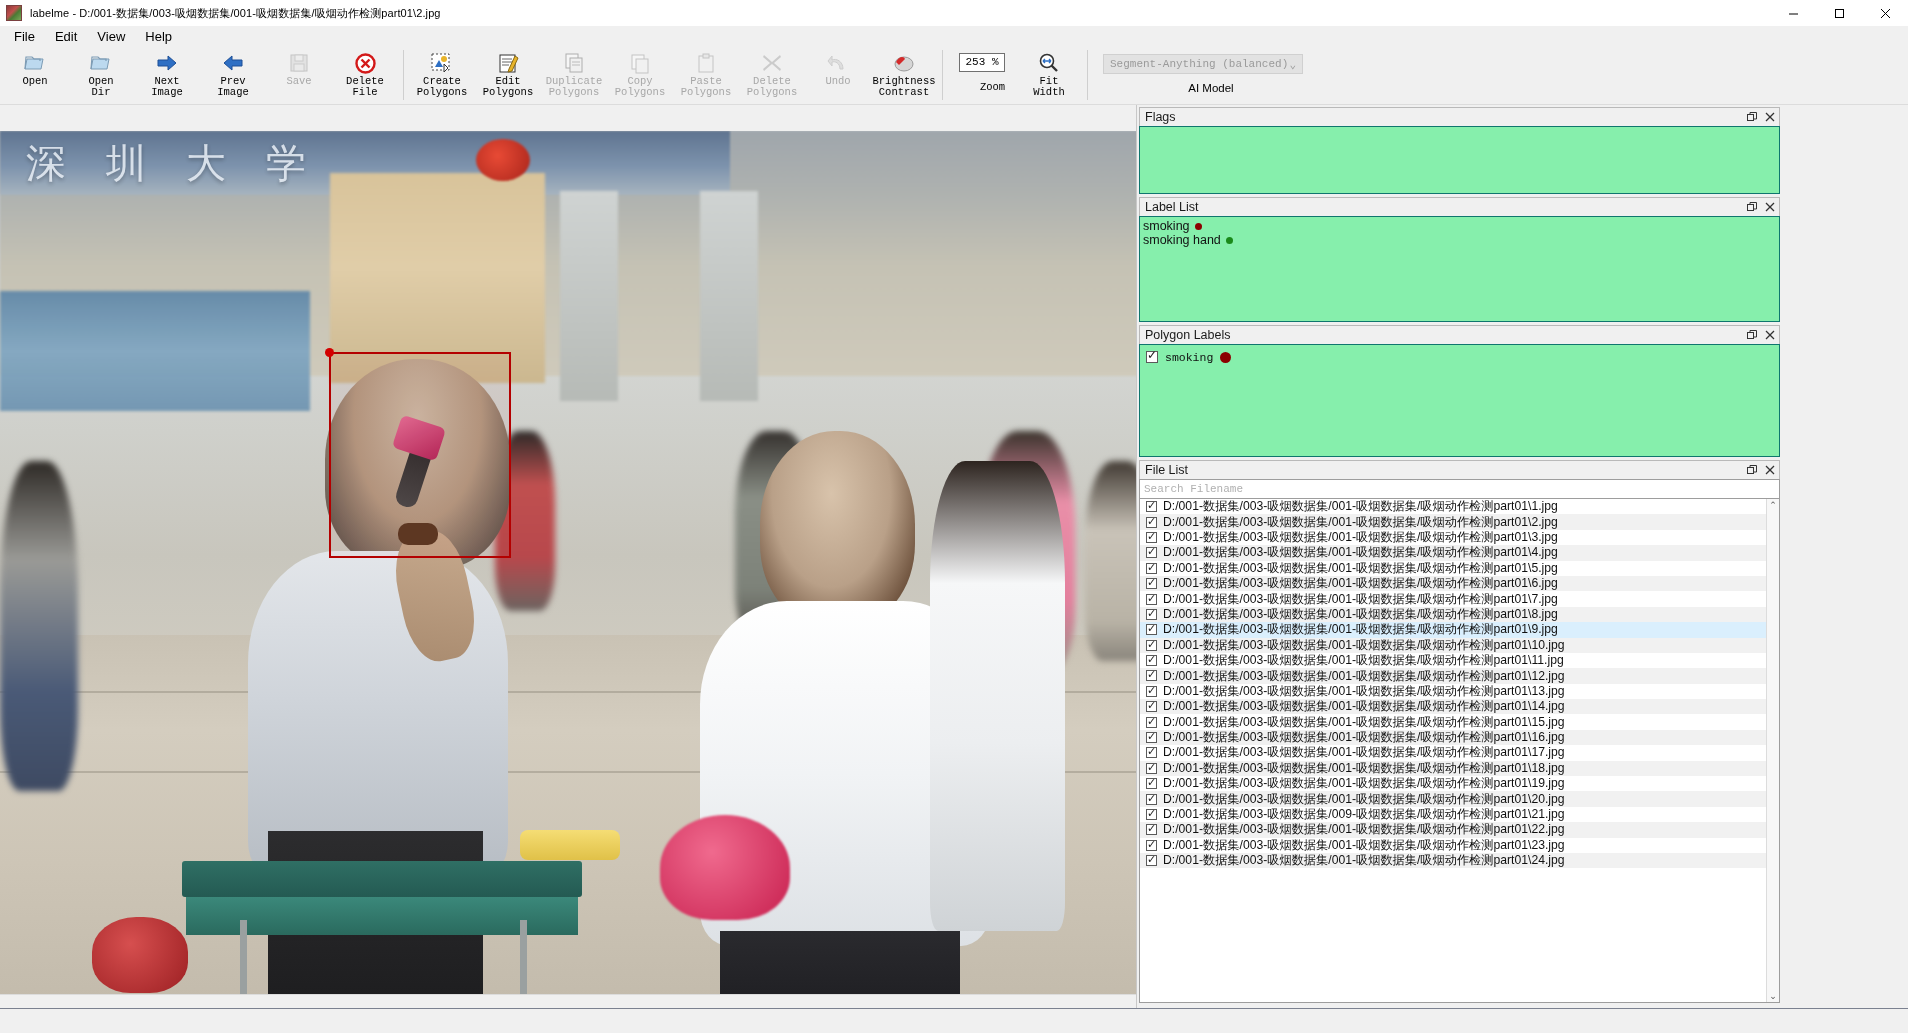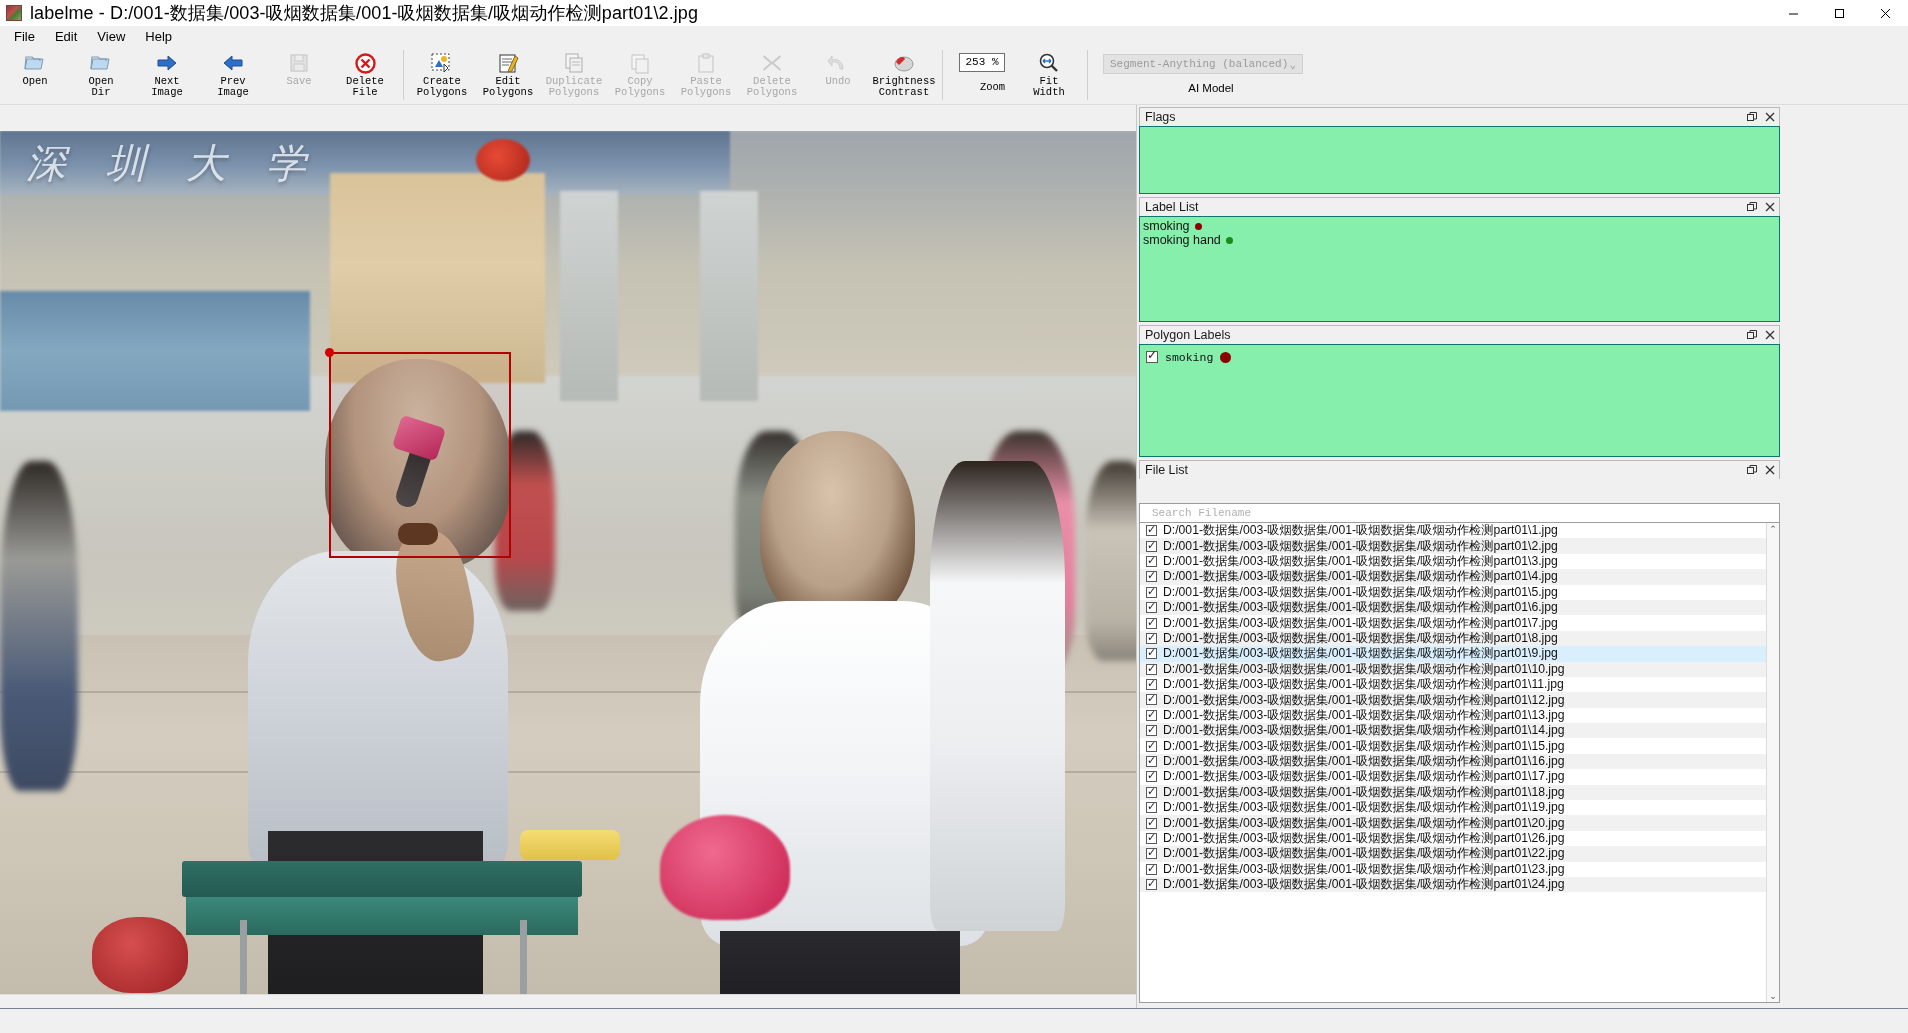--- a/index.html
+++ b/index.html
@@ -19,21 +19,21 @@
     display: flex; align-items: center;
     position: relative;
   }
   .app-icon {
     width: 16px; height: 16px; margin-left: 6px; margin-right: 8px;
     background: linear-gradient(135deg,#8e3a3a 0%,#c0504d 40%,#4a7a34 60%,#7aa85a 100%);
     border: 1px solid #7a4040;
     flex: 0 0 auto;
   }
   .title-text {
-    font-size: 18px; color: #000; white-space: nowrap;
+    font-size: 11px; color: #000; white-space: nowrap;
     letter-spacing: 0.1px;
   }
   .win-controls {
     position: absolute; right: 0; top: 0; height: 26px;
     display: flex; align-items: center;
   }
   .win-btn {
     width: 46px; height: 26px;
     display: flex; align-items: center; justify-content: center;
     font-size: 13px; color: #000;
@@ -122,21 +122,20 @@
     top: 105px; left: 0;
     width: 1908px; height: 903px;
     display: flex;
   }
   .canvas-wrap {
     width: 1137px; height: 903px;
     background: #ef4444;
     position: relative;
     overflow: hidden;
     border-right: 1px solid #c8c8c8;
-    font-style: italic;
   }
   .canvas-pad {
     position: absolute; top: 0; left: 0; right: 0; bottom: 0;
     background: #f0f0f0;
   }
   .photo {
     position: absolute;
     left: 0; top: 26px;
     width: 1258px; height: 884px;
     overflow: hidden;
@@ -218,21 +217,21 @@
     left: 0px; top: -4px;
     font-size: 12px; color: #222; line-height: 14px;
   }
   .bigdot { width: 11px; height: 11px; border-radius: 50%; }
 
   
   #filelist-panel { flex: 1; display: flex; flex-direction: column; }
   .search-box {
     height: 19px; background: #fff;
     border: 1px solid #9d9d9d; border-bottom: none;
-    display: flex; align-items: center; padding-left: 12px; margin-top: 24px;
+    display: flex; align-items: center; padding-left: 4px;
   }
   .search-box span {
     font-family: "Liberation Mono", monospace;
     font-size: 11px; color: #b0b0b0;
   }
   .file-body {
     flex: 1;
     background: #fff;
     border: 1px solid #9d9d9d;
     position: relative;
@@ -769,21 +768,21 @@
             <div class="file-row">
               <span class="chk"></span>
               <span>D:/001-数据集/003-吸烟数据集/001-吸烟数据集/吸烟动作检测part01\19.jpg</span>
             </div>
             <div class="file-row alt">
               <span class="chk"></span>
               <span>D:/001-数据集/003-吸烟数据集/001-吸烟数据集/吸烟动作检测part01\20.jpg</span>
             </div>
             <div class="file-row">
               <span class="chk"></span>
-              <span>D:/001-数据集/003-吸烟数据集/001-吸烟数据集/吸烟动作检测part01\26.jpg</span>
+              <span>D:/001-数据集/003-吸烟数据集/009-吸烟数据集/吸烟动作检测part01\21.jpg</span>
             </div>
             <div class="file-row alt">
               <span class="chk"></span>
               <span>D:/001-数据集/003-吸烟数据集/001-吸烟数据集/吸烟动作检测part01\22.jpg</span>
             </div>
             <div class="file-row">
               <span class="chk"></span>
               <span>D:/001-数据集/003-吸烟数据集/001-吸烟数据集/吸烟动作检测part01\23.jpg</span>
             </div>
             <div class="file-row alt">

